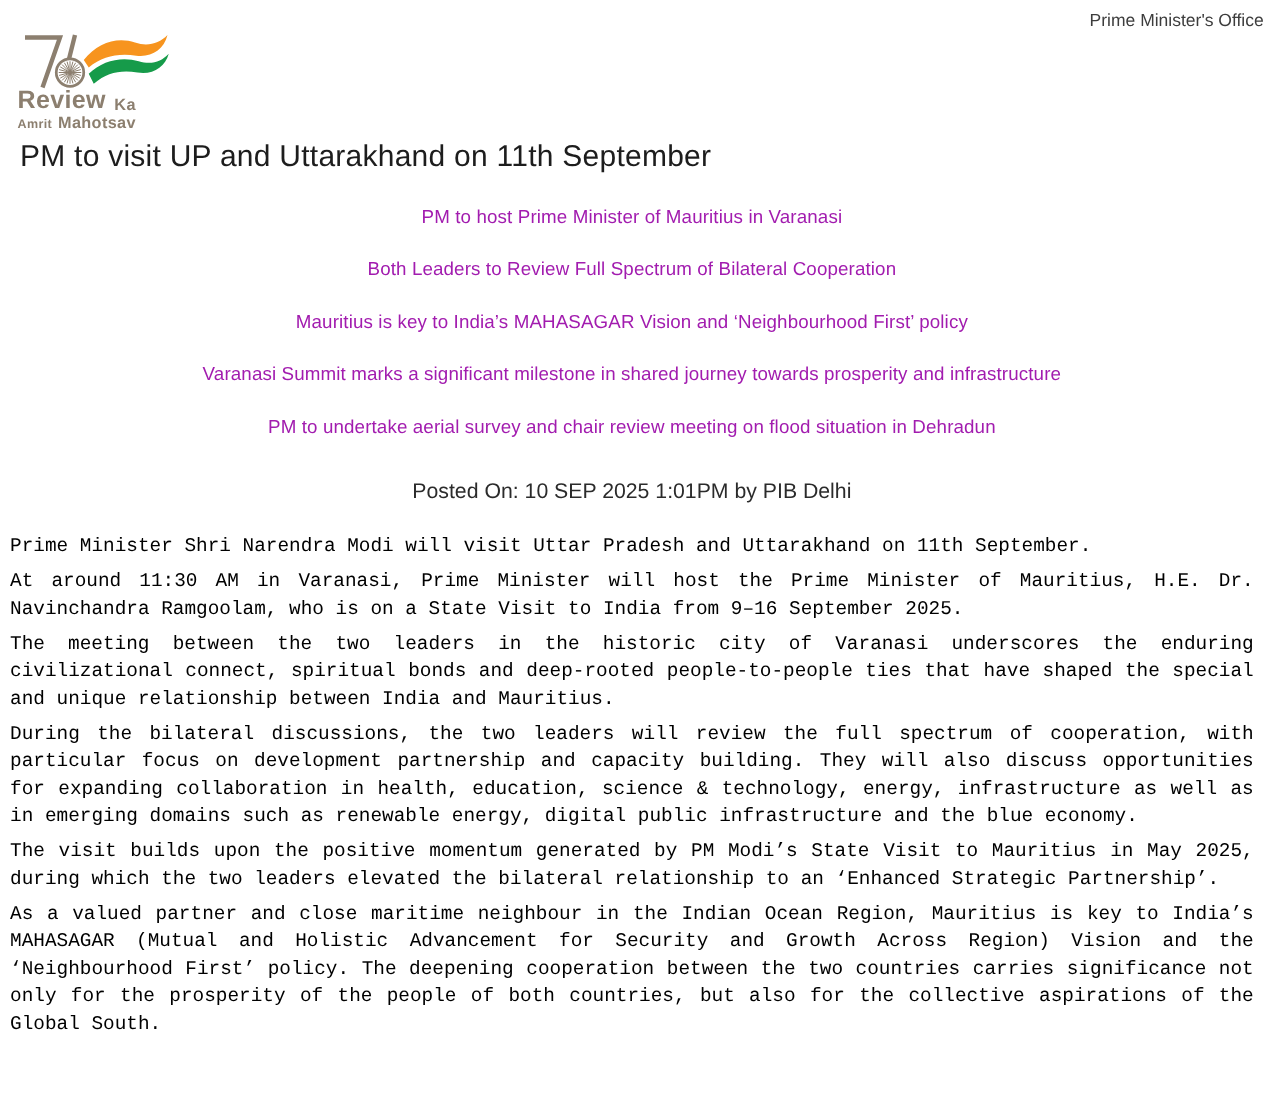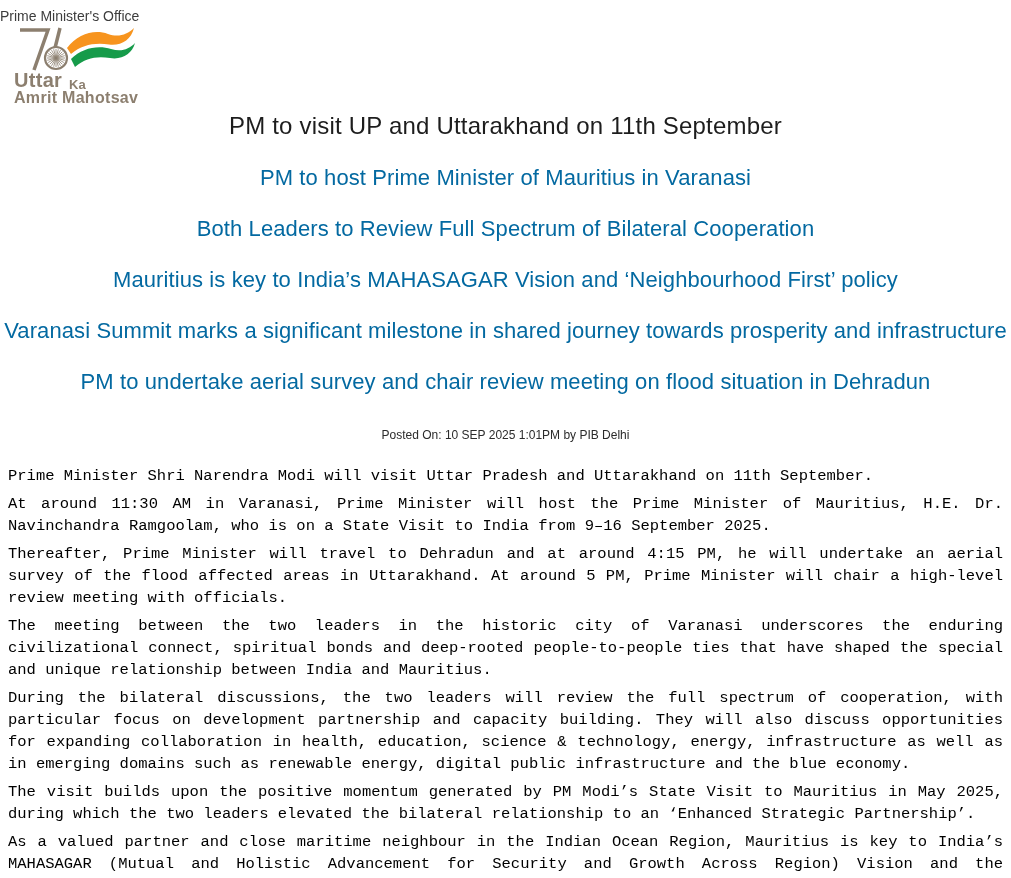--- a/index.html
+++ b/index.html
@@ -1,45 +1,45 @@
 <!DOCTYPE html>
 <html><head>
 <meta charset="utf-8">
 <style>
   html, body { margin: 0; padding: 0; background: #ffffff; }
   body {
     width: 1011px; height: 878px; overflow: hidden; position: relative;
     font-family: "Liberation Sans", sans-serif;
   }
   .office-header {
-    padding-top: 8px; text-align: left;
+    padding-top: 8px; text-align: right;
     font-size: 14px; color: #3d3d3d;
   }
   .logo {
     position: absolute; top: 26px; left: 14px; width: 150px;
     color: #8c7f6f; font-family: "Liberation Sans", sans-serif;
   }
   .logo svg { display: block; }
   .logo-line1 { margin-top: -2px; line-height: 1; font-weight: 600; letter-spacing: .3px; }
   .logo-azadi { font-size: 20px; }
   .logo-ka { font-size: 13px; position: relative; top: 2px; left: 2px; }
   .logo-line2 { margin-top: 0px; line-height: 1; font-weight: 600; letter-spacing: .3px; }
-  .logo-amrit { font-size: 16px; }
-  .logo-mahotsav { font-size: 16px; }
+  .logo-amrit { font-size: 10px; }
+  .logo-mahotsav { font-size: 13px; }
   h1.page-title {
-    margin: 88px 0 20px; text-align: center;
+    margin: 88px 16px 20px; text-align: left;
     font-size: 24px; font-weight: 400; color: #1d1d1d; letter-spacing: .2px;
   }
   h2.subtitle {
     margin: 25px 0 0; text-align: center;
-    font-size: 22px; font-weight: 400; color: #0369a1; letter-spacing: .1px;
+    font-size: 15px; font-weight: 400; color: #a21caf; letter-spacing: .1px;
   }
   .posted-on {
     margin: 33px 0 23px; text-align: center;
-    font-size: 12px; color: #2b2b2b;
+    font-size: 17px; color: #2b2b2b;
   }
   .content p {
     margin: 0 8px 6px;
     font-family: Liberation Mono, monospace;
     font-size: 15.5px; line-height: 22px;
     text-align: justify; color: #000000;
   }
 </style>
 </head>
 <body>
@@ -67,35 +67,34 @@
         <line x1="39.67" y1="23.31" x2="44.33" y2="40.69"></line>
         <line x1="42" y1="23" x2="42" y2="41"></line>
         <line x1="44.33" y1="23.31" x2="39.67" y2="40.69"></line>
         <line x1="46.5" y1="24.21" x2="37.5" y2="39.79"></line>
         <line x1="48.36" y1="25.64" x2="35.64" y2="38.36"></line>
         <line x1="49.79" y1="27.5" x2="34.21" y2="36.5"></line>
         <line x1="50.69" y1="29.67" x2="33.31" y2="34.33"></line>
       </g>
     </g>
   </svg>
-  <div class="logo-line1"><span class="logo-azadi">Uttar</span> <span class="logo-ka">Ka</span></div>
+  <div class="logo-line1"><span class="logo-azadi">Review</span> <span class="logo-ka">Ka</span></div>
   <div class="logo-line2"><span class="logo-amrit">Amrit</span> <span class="logo-mahotsav">Mahotsav</span></div>
 </div>
 
 <h1 class="page-title">PM to visit UP and Uttarakhand on 11th September</h1>
 
 <h2 class="subtitle">PM to host Prime Minister of Mauritius in Varanasi</h2>
 <h2 class="subtitle">Both Leaders to Review Full Spectrum of Bilateral Cooperation</h2>
 <h2 class="subtitle">Mauritius is key to India’s MAHASAGAR Vision and ‘Neighbourhood First’ policy</h2>
 <h2 class="subtitle">Varanasi Summit marks a significant milestone in shared journey towards prosperity and infrastructure</h2>
 <h2 class="subtitle">PM to undertake aerial survey and chair review meeting on flood situation in Dehradun</h2>
 
 <div class="posted-on">Posted On: 10 SEP 2025 1:01PM by PIB Delhi</div>
 
 <div class="content">
   <p>Prime Minister Shri Narendra Modi will visit Uttar Pradesh and Uttarakhand on 11th September.</p>
   <p>At around 11:30 AM in Varanasi, Prime Minister will host the Prime Minister of Mauritius, H.E. Dr. Navinchandra Ramgoolam, who is on a State Visit to India from 9–16 September 2025.</p>
-  <p>Thereafter, Prime Minister will travel to Dehradun and at around 4:15 PM, he will undertake an aerial survey of the flood affected areas in Uttarakhand. At around 5 PM, Prime Minister will chair a high-level review meeting with officials.</p>
   <p>The meeting between the two leaders in the historic city of Varanasi underscores the enduring civilizational connect, spiritual bonds and deep-rooted people-to-people ties that have shaped the special and unique relationship between India and Mauritius.</p>
   <p>During the bilateral discussions, the two leaders will review the full spectrum of cooperation, with particular focus on development partnership and capacity building. They will also discuss opportunities for expanding collaboration in health, education, science &amp; technology, energy, infrastructure as well as in emerging domains such as renewable energy, digital public infrastructure and the blue economy.</p>
   <p>The visit builds upon the positive momentum generated by PM Modi’s State Visit to Mauritius in May 2025, during which the two leaders elevated the bilateral relationship to an ‘Enhanced Strategic Partnership’.</p>
   <p>As a valued partner and close maritime neighbour in the Indian Ocean Region, Mauritius is key to India’s MAHASAGAR (Mutual and Holistic Advancement for Security and Growth Across Region) Vision and the ‘Neighbourhood First’ policy. The deepening cooperation between the two countries carries significance not only for the prosperity of the people of both countries, but also for the collective aspirations of the Global South.</p>
 </div>
 
 </body></html>

